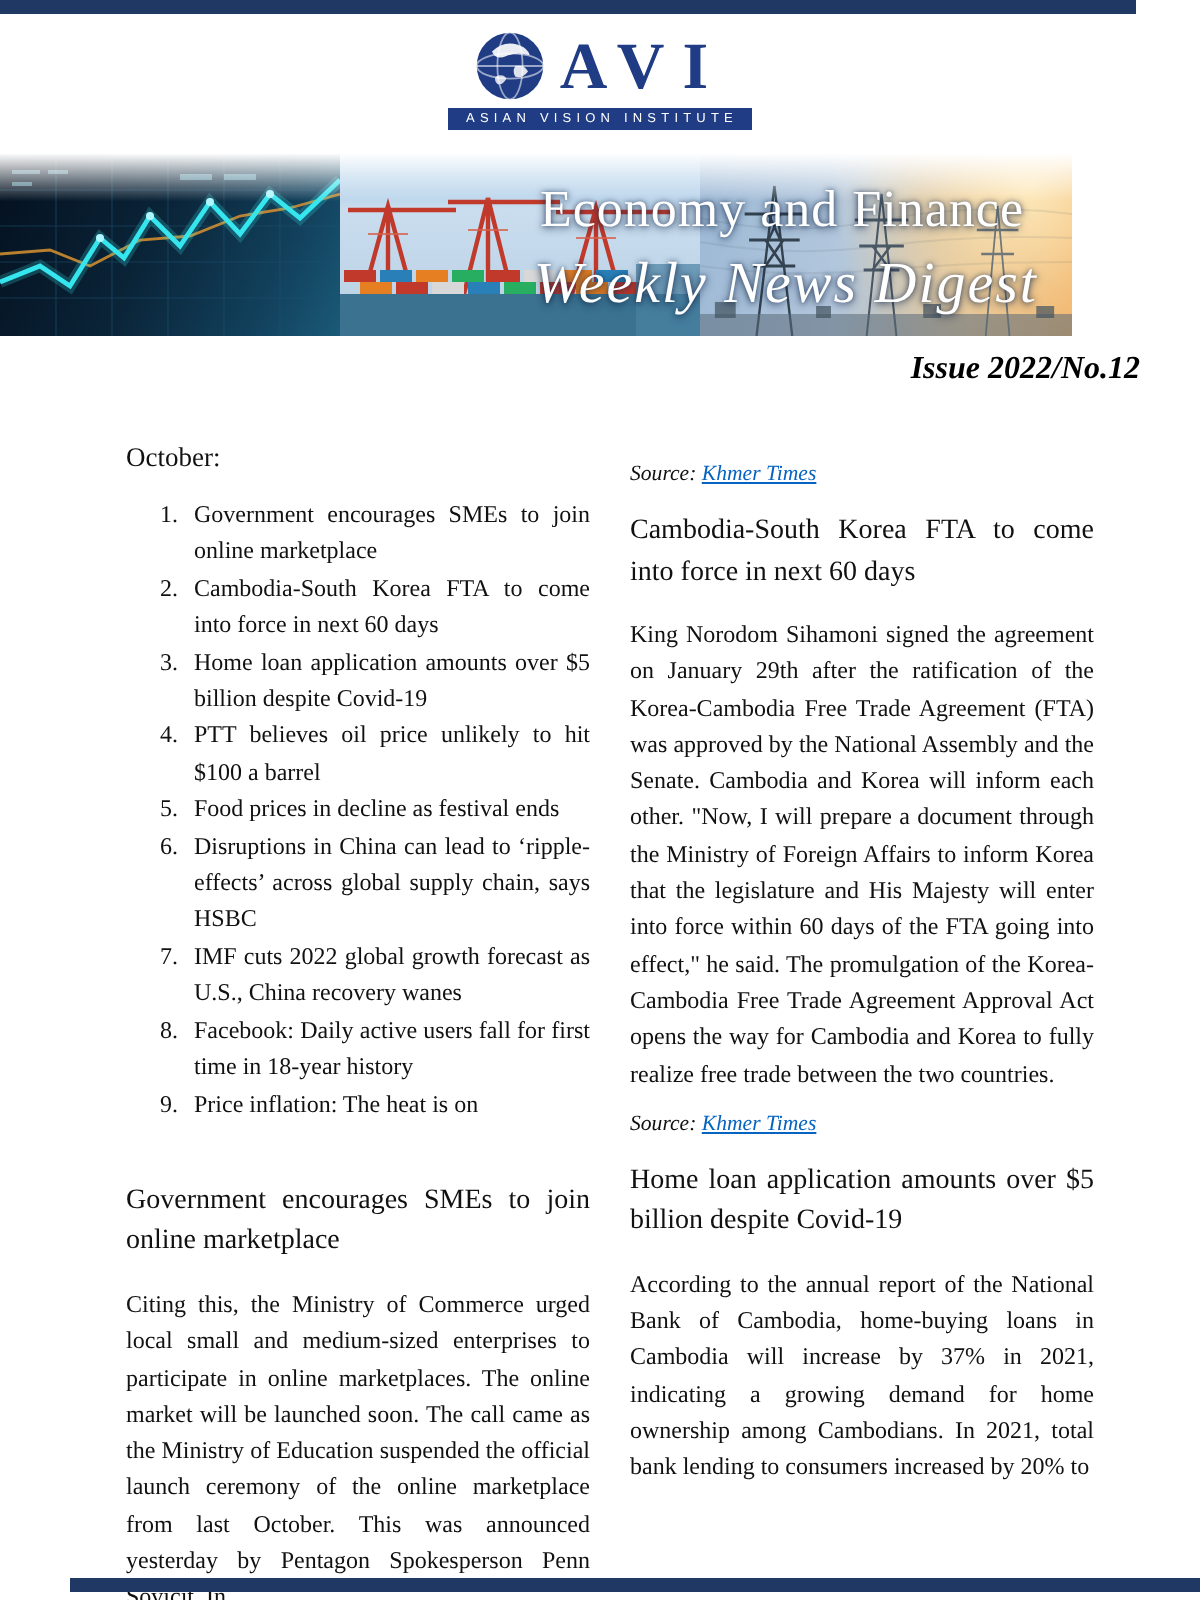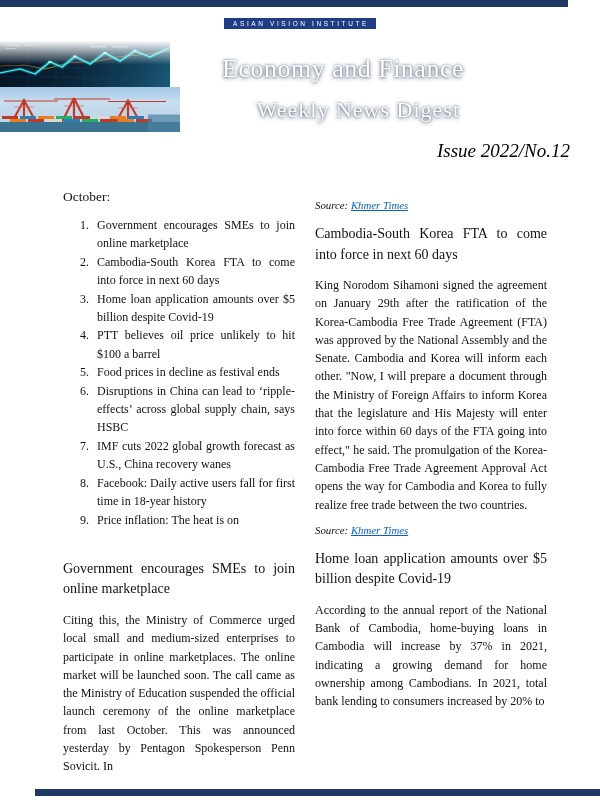--- a/index.html
+++ b/index.html
@@ -22,45 +22,45 @@
     font-size:33px; font-weight:bold; letter-spacing:9px; color:#1f3c85;
     line-height:1; padding-top:2px;
   }
   .logo-sub {
     margin-top:3px; background:#1f3c85; color:#ffffff;
     font-family:"Liberation Sans", sans-serif;
     font-size:6.5px; letter-spacing:2.6px; padding:2px 7px 2px 9px; white-space:nowrap;
   }
 
   
-  .banner { position:relative; margin-top:12px; width:488px; height:91px; display:flex;flex-direction:column; }
+  .banner { position:relative; margin-top:12px; width:536px; height:91px; display:flex; }
   .seg { position:relative; height:100%; overflow:hidden; }
   .seg svg { position:absolute; inset:0; width:100%; height:100%; }
   .seg1 { width:170px; background:linear-gradient(115deg,#04101e 0%,#0a2438 45%,#12425e 80%,#1a5a78 100%); }
   .seg2 { width:180px; background:linear-gradient(to bottom,#a4c8e6 0%,#bcd6ec 24%,#c9ddee 30%,#b8d0e4 100%); }
   .seg3 { flex:1; background:
       radial-gradient(circle at 88% 18%, rgba(255,236,190,.95), rgba(255,220,160,.45) 30%, rgba(255,220,160,0) 55%),
       linear-gradient(100deg,#9db9d6 0%,#b3c7dc 40%,#dcc19a 72%,#eca85c 100%); }
   .banner-fade { position:absolute; inset:0; pointer-events:none;
       background:linear-gradient(to bottom, rgba(255,255,255,.98) 0%, rgba(255,255,255,0) 26%); }
   .banner-title {
     position:absolute; top:13px; right:24px; color:#ffffff;
     font-size:26px; letter-spacing:.5px;
     text-shadow:0 1px 4px rgba(15,35,70,.75), 0 0 2px rgba(15,35,70,.5);
   }
   .banner-subtitle {
-    position:absolute; bottom:9px; right:28px; color:#ffffff;
-    font-size:22px; letter-spacing:1px;
+    position:absolute; bottom:9px; right:17px; color:#ffffff;
+    font-size:29px; font-style:italic; letter-spacing:1px;
     text-shadow:0 1px 4px rgba(15,35,70,.75), 0 0 2px rgba(15,35,70,.5);
   }
 
   
   .issue {
     margin:8px 30px 0 0; text-align:right;
-    font-size:19px; font-weight:normal; font-style:italic; color:#000;
+    font-size:16px; font-weight:bold; font-style:italic; color:#000;
   }
 
   
   .columns { display:flex; gap:20px; padding:27px 53px 0 63px; }
   .col { width:233px; }
   .toc-heading { font-size:13.5px; margin-bottom:11px; }
   .toc-list { margin:0 0 0 0; padding-left:29px; }
   .toc-list li {
     font-size:12px; line-height:18.4px; text-align:justify; padding-left:5px;
   }
@@ -74,20 +74,32 @@
   .source-link { color:#0563c1; text-decoration:underline;text-align:center; }
 </style>
 </head>
 <body>
 
 <div class="page">
   <div class="bar-top"></div>
 
   <header class="masthead">
     <div class="logo">
+      <div class="logo-row">
+        <svg class="globe" viewBox="0 0 40 40">
+          <circle cx="20" cy="20" r="18.5" fill="#1f3c85"></circle>
+          <ellipse cx="20" cy="20" rx="18.5" ry="7" fill="none" stroke="#ffffff" stroke-width="1" opacity=".55"></ellipse>
+          <ellipse cx="20" cy="20" rx="7" ry="18.5" fill="none" stroke="#ffffff" stroke-width="1" opacity=".55"></ellipse>
+          <line x1="1.5" y1="20" x2="38.5" y2="20" stroke="#ffffff" stroke-width="1" opacity=".55"></line>
+          <path d="M10 12 Q16 6 24 8 Q30 10 31 14 Q24 12 18 14.5 Q12 17 10 12Z" fill="#ffffff" opacity=".9"></path>
+          <path d="M23 20 Q28 19 30 23 Q27 27 23 26 Q21 23 23 20Z" fill="#ffffff" opacity=".85"></path>
+          <path d="M12 26 Q16 24 18 27 Q16 31 13 30 Q11 28 12 26Z" fill="#ffffff" opacity=".8"></path>
+        </svg>
+        <span class="logo-text">AVI</span>
+      </div>
       <div class="logo-sub">ASIAN VISION INSTITUTE</div>
     </div>
   </header>
 
   <div class="banner">
     <div class="seg seg1">
       <svg viewBox="0 0 170 91" preserveAspectRatio="none">
         <g stroke="#1e5070" stroke-width="0.6" opacity=".55">
           <line x1="0" y1="18" x2="170" y2="18"></line>
             <line x1="0" y1="36" x2="170" y2="36"></line>

